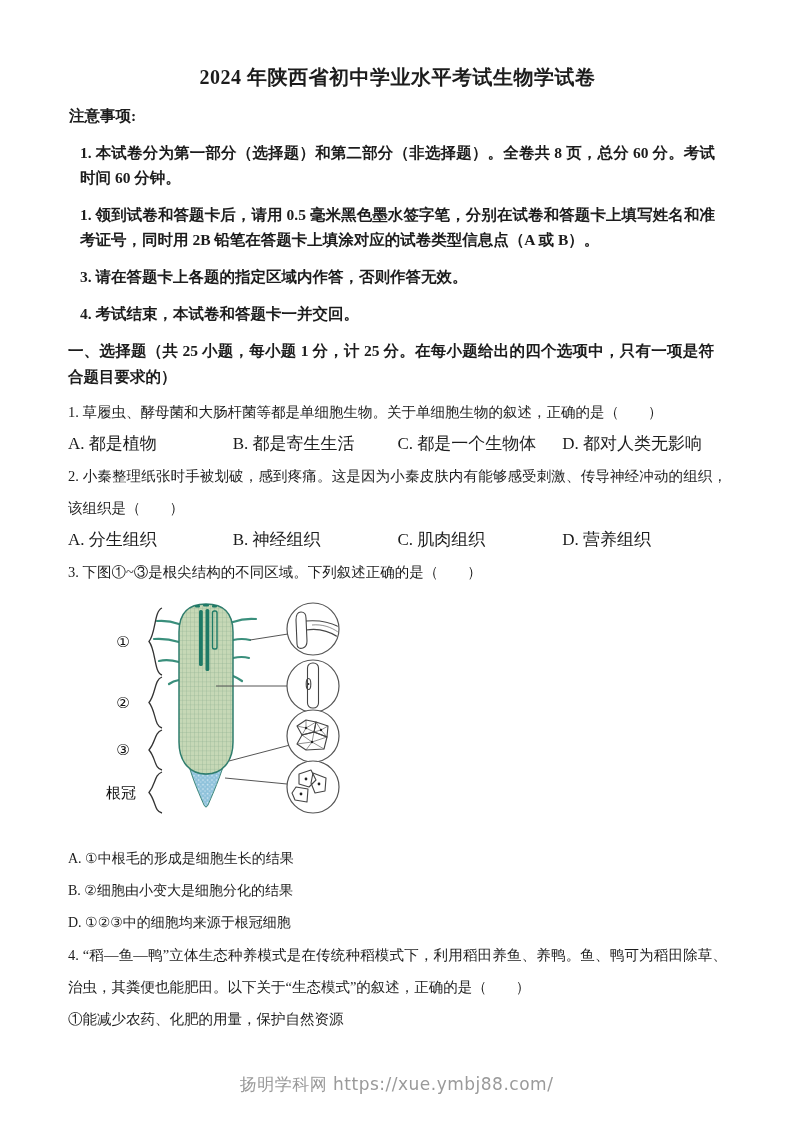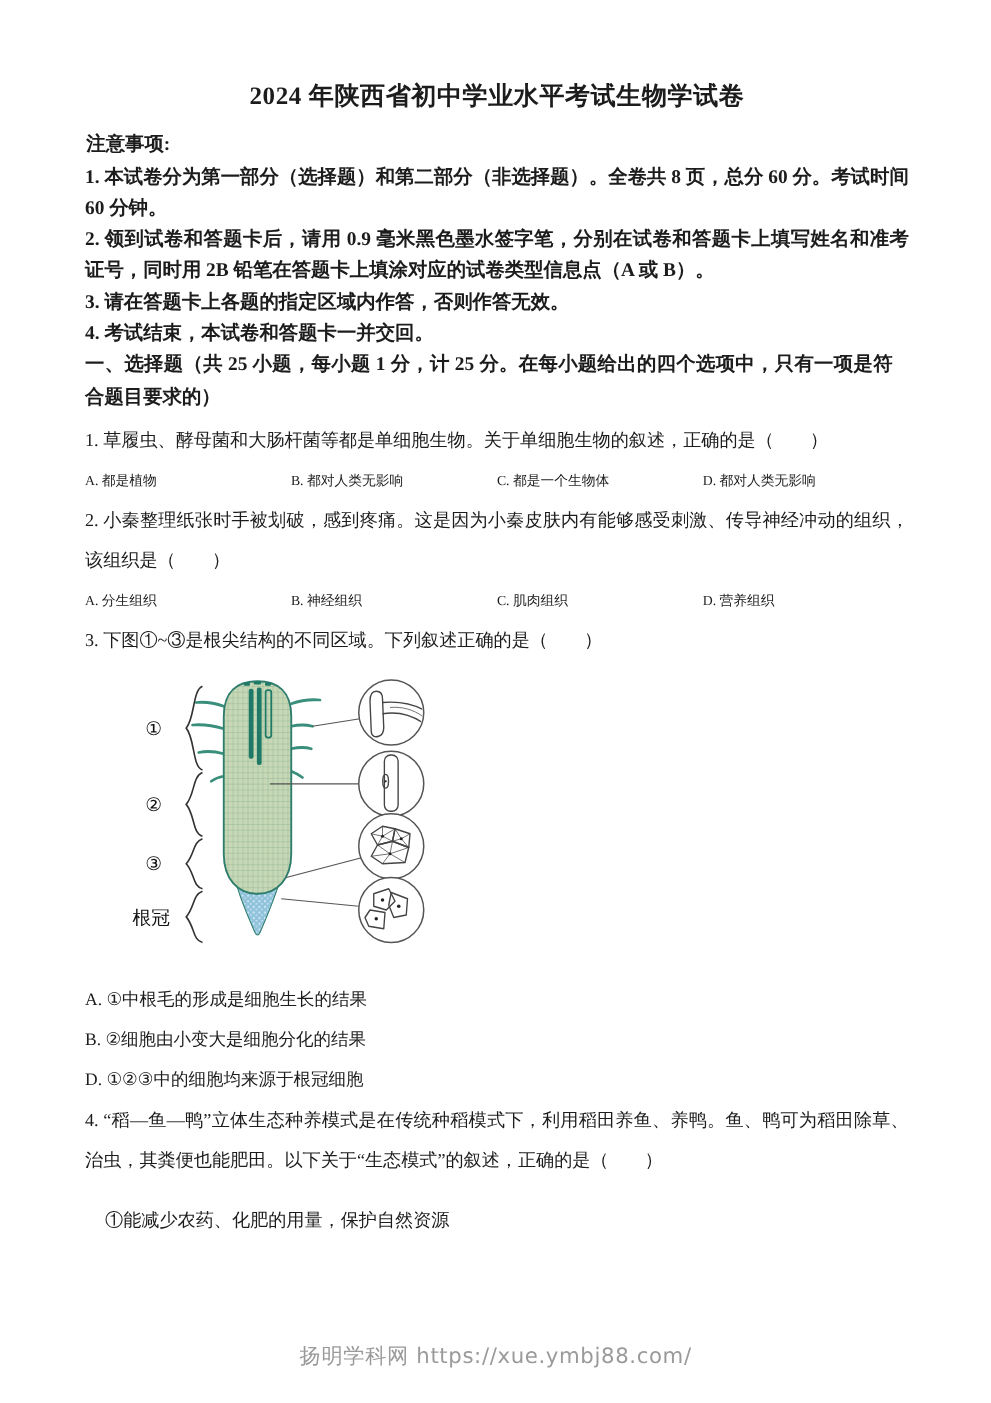--- a/index.html
+++ b/index.html
@@ -20,35 +20,35 @@
     font-size: 20px; font-weight: bold;
     text-align: center; line-height: 30px;
     margin: 0 0 11px 0;
     letter-spacing: 0.5px;
   }
   .notice-heading {
     font-size: 15.5px; font-weight: bold; line-height: 25px; margin: 1px;
   }
   .notice-item {
     font-size: 15.5px; font-weight: bold; line-height: 25px;
-    text-align: justify; margin: 0;
+    text-align: justify; margin: 12px;
   }
   .section-heading {
     font-size: 15.5px; font-weight: bold; line-height: 26px;
     text-align: justify; margin: 0 13px 6px 0;
   }
   .q-stem {
     font-size: 14.5px; line-height: 32px;
     text-align: justify; margin: 0;
   }
-  .opt-row { display: flex; font-size: 11px; line-height: 32px; }
+  .opt-row { display: flex; font-size: 17px; line-height: 32px; }
   .opt-row .opt { width: 25%; }
   .opt-list { margin: 0; }
   .opt-list .opt { display: block; font-size: 14px; line-height: 32px; }
-  .q-sub { font-size: 14.5px; line-height: 32px; margin: 16px; }
+  .q-sub { font-size: 14.5px; line-height: 32px; margin: 0; }
   .figure-wrap { margin: 6px 0 10px 30px; }
 
   
   .root-body { fill: url(#mesh); stroke: var(--outline, #2f7d6d); stroke-width: 1.5; }
   .mesh-bg  { fill: var(--root-body, #c6d8b6); }
   .mesh-ln  { stroke: var(--mesh-line, #93b693); stroke-width: 0.7; }
   .root-hair { stroke: var(--root-hair, #3a8f7c); stroke-width: 2.2; fill: none; stroke-linecap: round; }
   .vascular  { fill: var(--vascular, #1e7a66); }
   .vascular-outline { fill: none; stroke: var(--vascular, #1e7a66); stroke-width: 1.4; }
   .cap-shape { fill: url(#capdots); stroke: var(--outline, #2f7d6d); stroke-width: 0.9; }
@@ -73,30 +73,30 @@
 </style>
 </head>
 <body>
 
 <div class="page">
 
   <h1 class="title">2024 年陕西省初中学业水平考试生物学试卷</h1>
 
   <p class="notice-heading">注意事项:</p>
   <p class="notice-item">1. 本试卷分为第一部分（选择题）和第二部分（非选择题）。全卷共 8 页，总分 60 分。考试时间 60 分钟。</p>
-  <p class="notice-item">2. 领到试卷和答题卡后，请用 0.9 毫米黑色墨水签字笔，分别在试卷和答题卡上填写姓名和准考证号，同时用 2B 铅笔在答题卡上填涂对应的试卷类型信息点（A 或 B）。</p>
+  <p class="notice-item">1. 领到试卷和答题卡后，请用 0.5 毫米黑色墨水签字笔，分别在试卷和答题卡上填写姓名和准考证号，同时用 2B 铅笔在答题卡上填涂对应的试卷类型信息点（A 或 B）。</p>
   <p class="notice-item">3. 请在答题卡上各题的指定区域内作答，否则作答无效。</p>
   <p class="notice-item">4. 考试结束，本试卷和答题卡一并交回。</p>
 
   <p class="section-heading">一、选择题（共 25 小题，每小题 1 分，计 25 分。在每小题给出的四个选项中，只有一项是符合题目要求的）</p>
 
   <p class="q-stem">1. 草履虫、酵母菌和大肠杆菌等都是单细胞生物。关于单细胞生物的叙述，正确的是（　　）</p>
   <div class="opt-row">
     <span class="opt">A. 都是植物</span>
-    <span class="opt">B. 都对人类无影响</span>
+    <span class="opt">B. 都是寄生生活</span>
     <span class="opt">C. 都是一个生物体</span>
     <span class="opt">D. 都对人类无影响</span>
   </div>
 
   <p class="q-stem">2. 小秦整理纸张时手被划破，感到疼痛。这是因为小秦皮肤内有能够感受刺激、传导神经冲动的组织，该组织是（　　）</p>
   <div class="opt-row">
     <span class="opt">A. 分生组织</span>
     <span class="opt">B. 神经组织</span>
     <span class="opt">C. 肌肉组织</span>
     <span class="opt">D. 营养组织</span>

